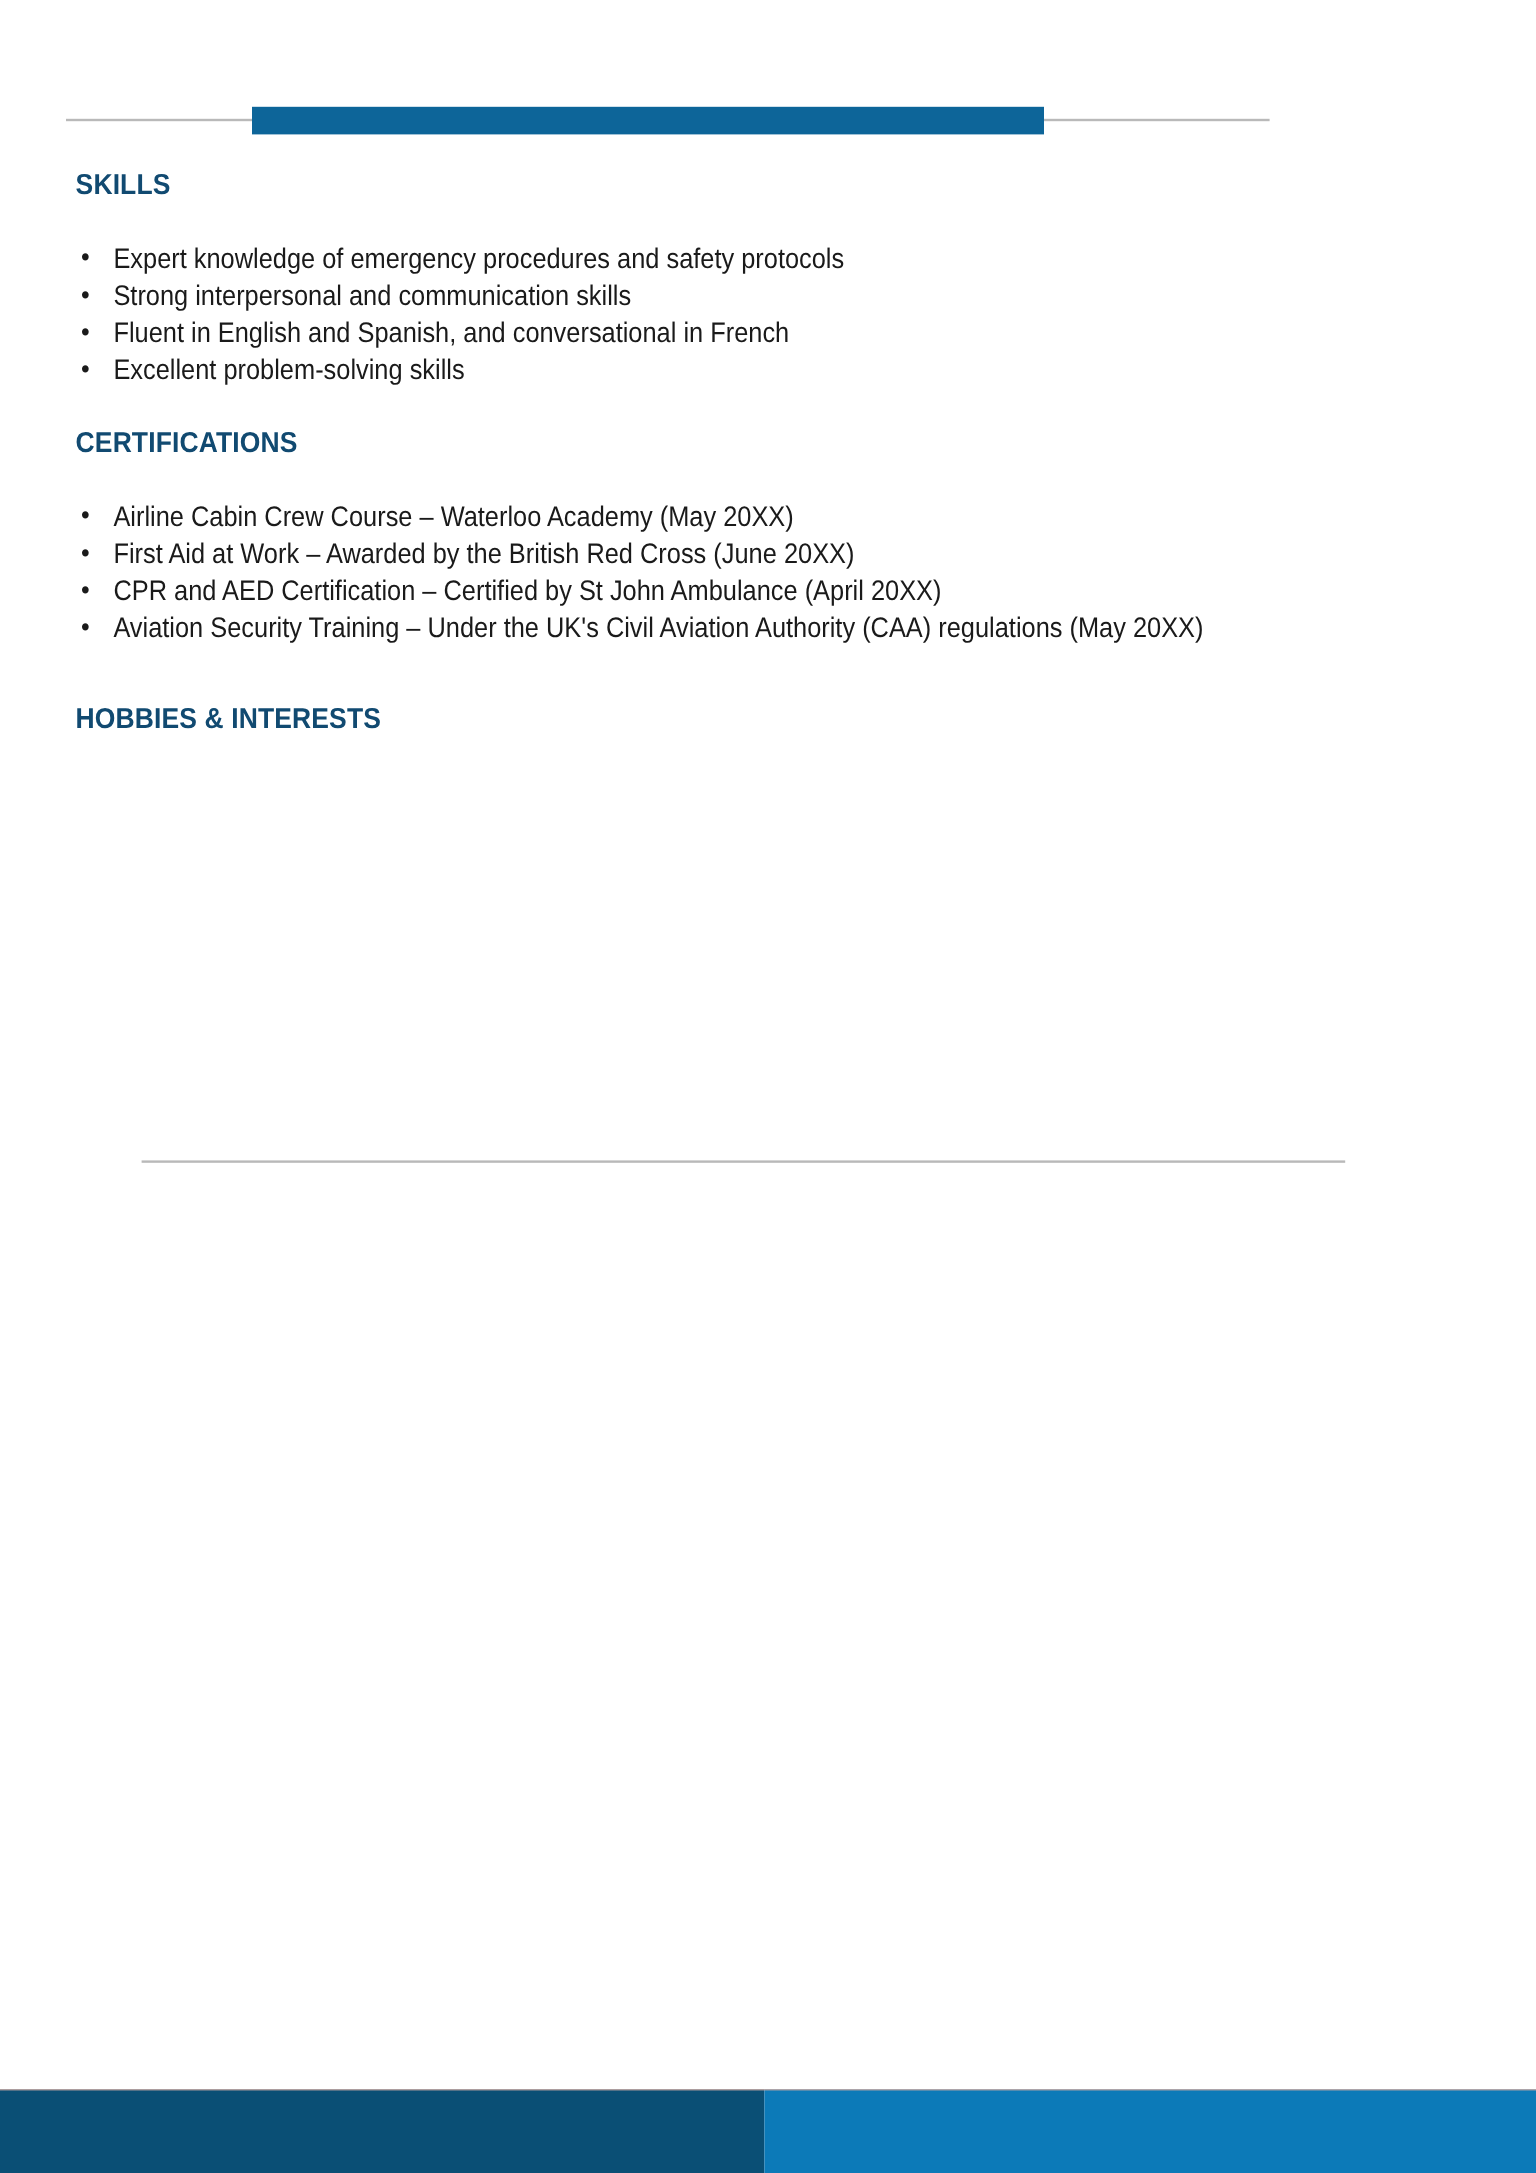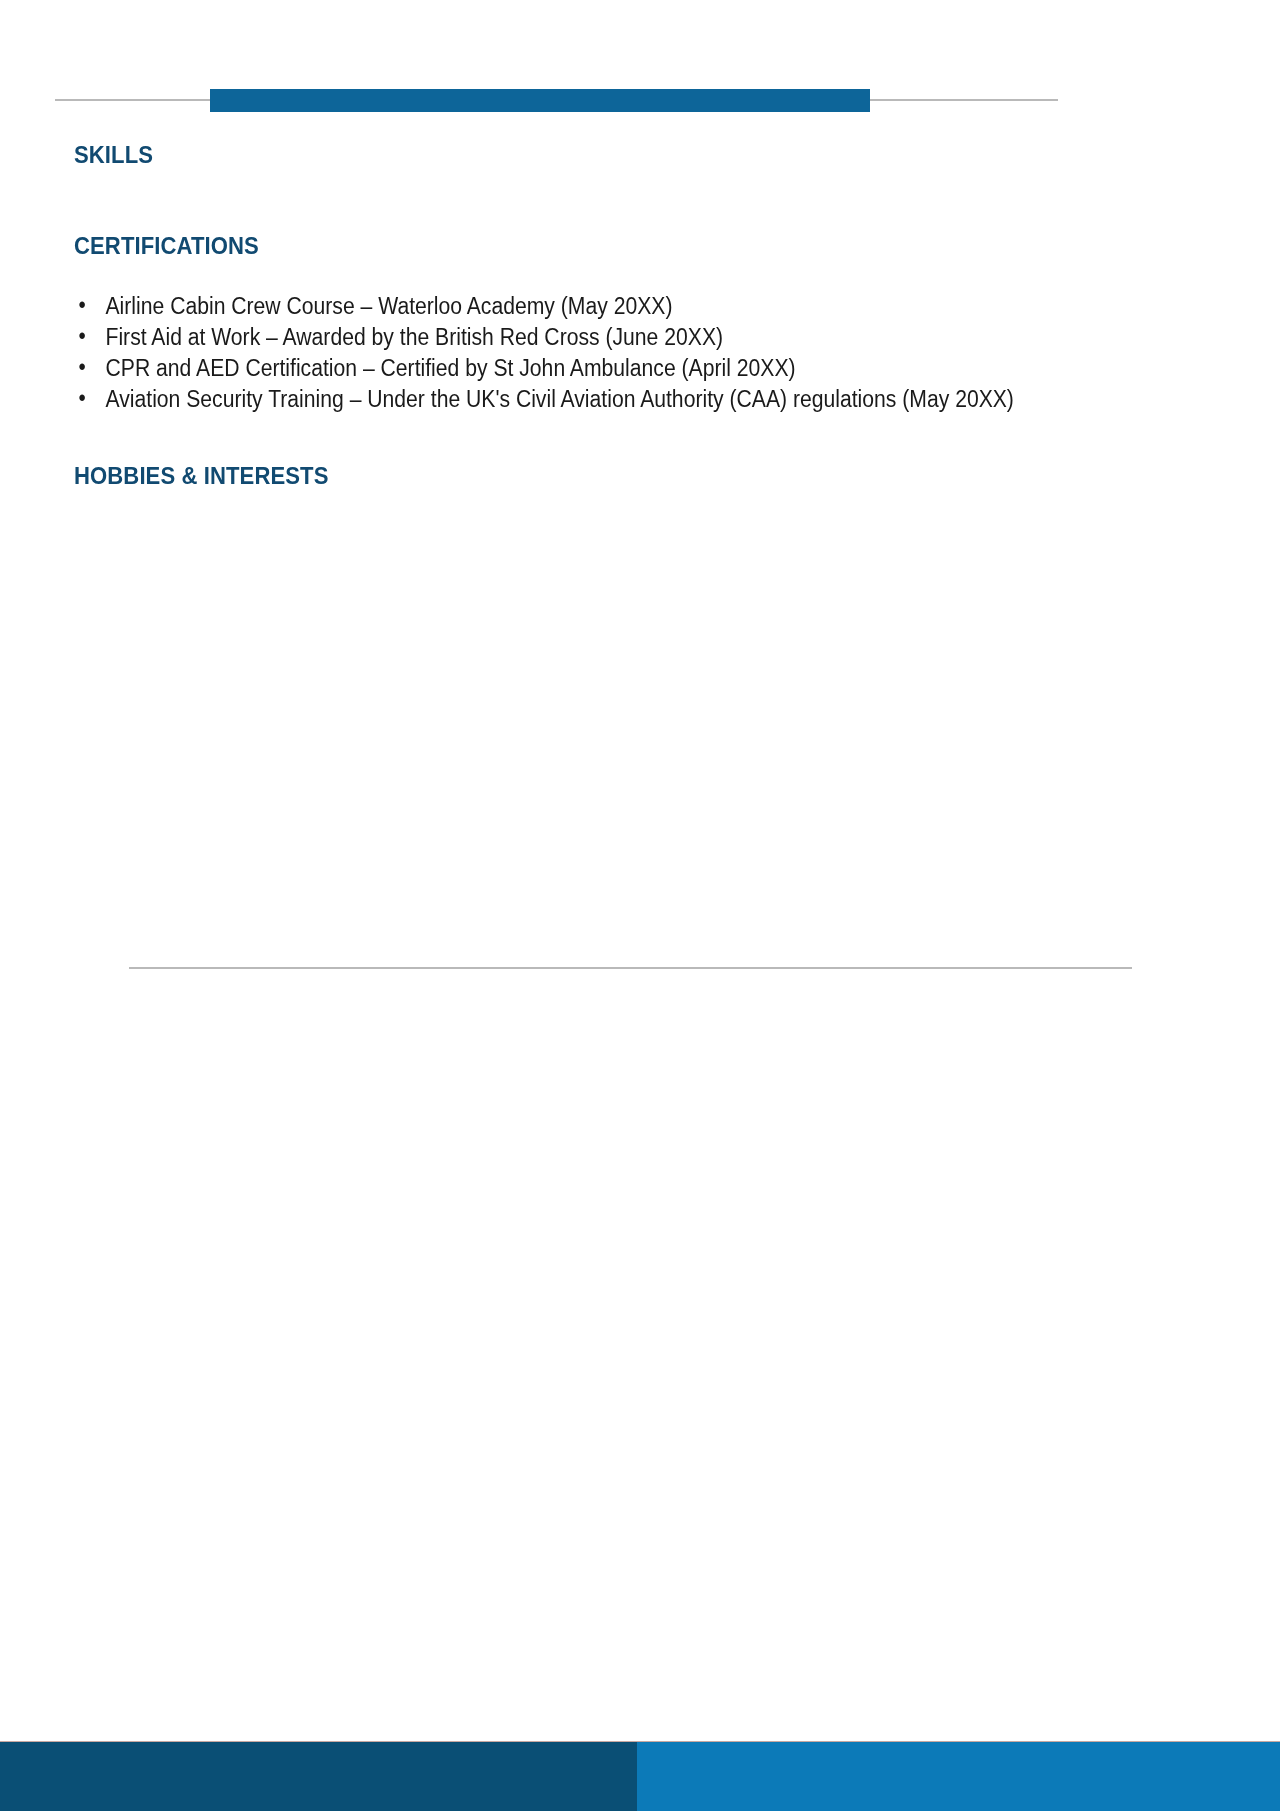--- a/index.html
+++ b/index.html
@@ -46,21 +46,21 @@
     left: 210px;
     top: 1px;
     width: 660px;
     height: 23px;
     background: #0d6599;
   }
 
   
   .content {
     position: absolute;
-    left: 74px;
+    left: 63px;
     top: 140px;
     width: 1000px;
   }
 
   .section {
     margin: 0 0 0 0;
   }
 
   .section-title {
     color: #114a71;
@@ -153,20 +153,26 @@
   <div class="header-rule-wrap">
     <div class="header-thin-line"></div>
     <div class="header-blue-bar"></div>
   </div>
 
   <div class="content">
 
     <div class="section">
       <h2 class="section-title">SKILLS</h2>
       <div class="gap-title-to-list"></div>
+      <ul class="bullets">
+        <li>Expert knowledge of emergency procedures and safety protocols</li>
+        <li>Strong interpersonal and communication skills</li>
+        <li>Fluent in English and Spanish, and conversational in French</li>
+        <li>Excellent problem-solving skills</li>
+      </ul>
     </div>
 
     <div class="gap-list-to-title"></div>
 
     <div class="section">
       <h2 class="section-title">CERTIFICATIONS</h2>
       <div class="gap-title-to-list"></div>
       <ul class="bullets">
         <li>Airline Cabin Crew Course – Waterloo Academy (May 20XX)</li>
         <li>First Aid at Work – Awarded by the British Red Cross (June 20XX)</li>

